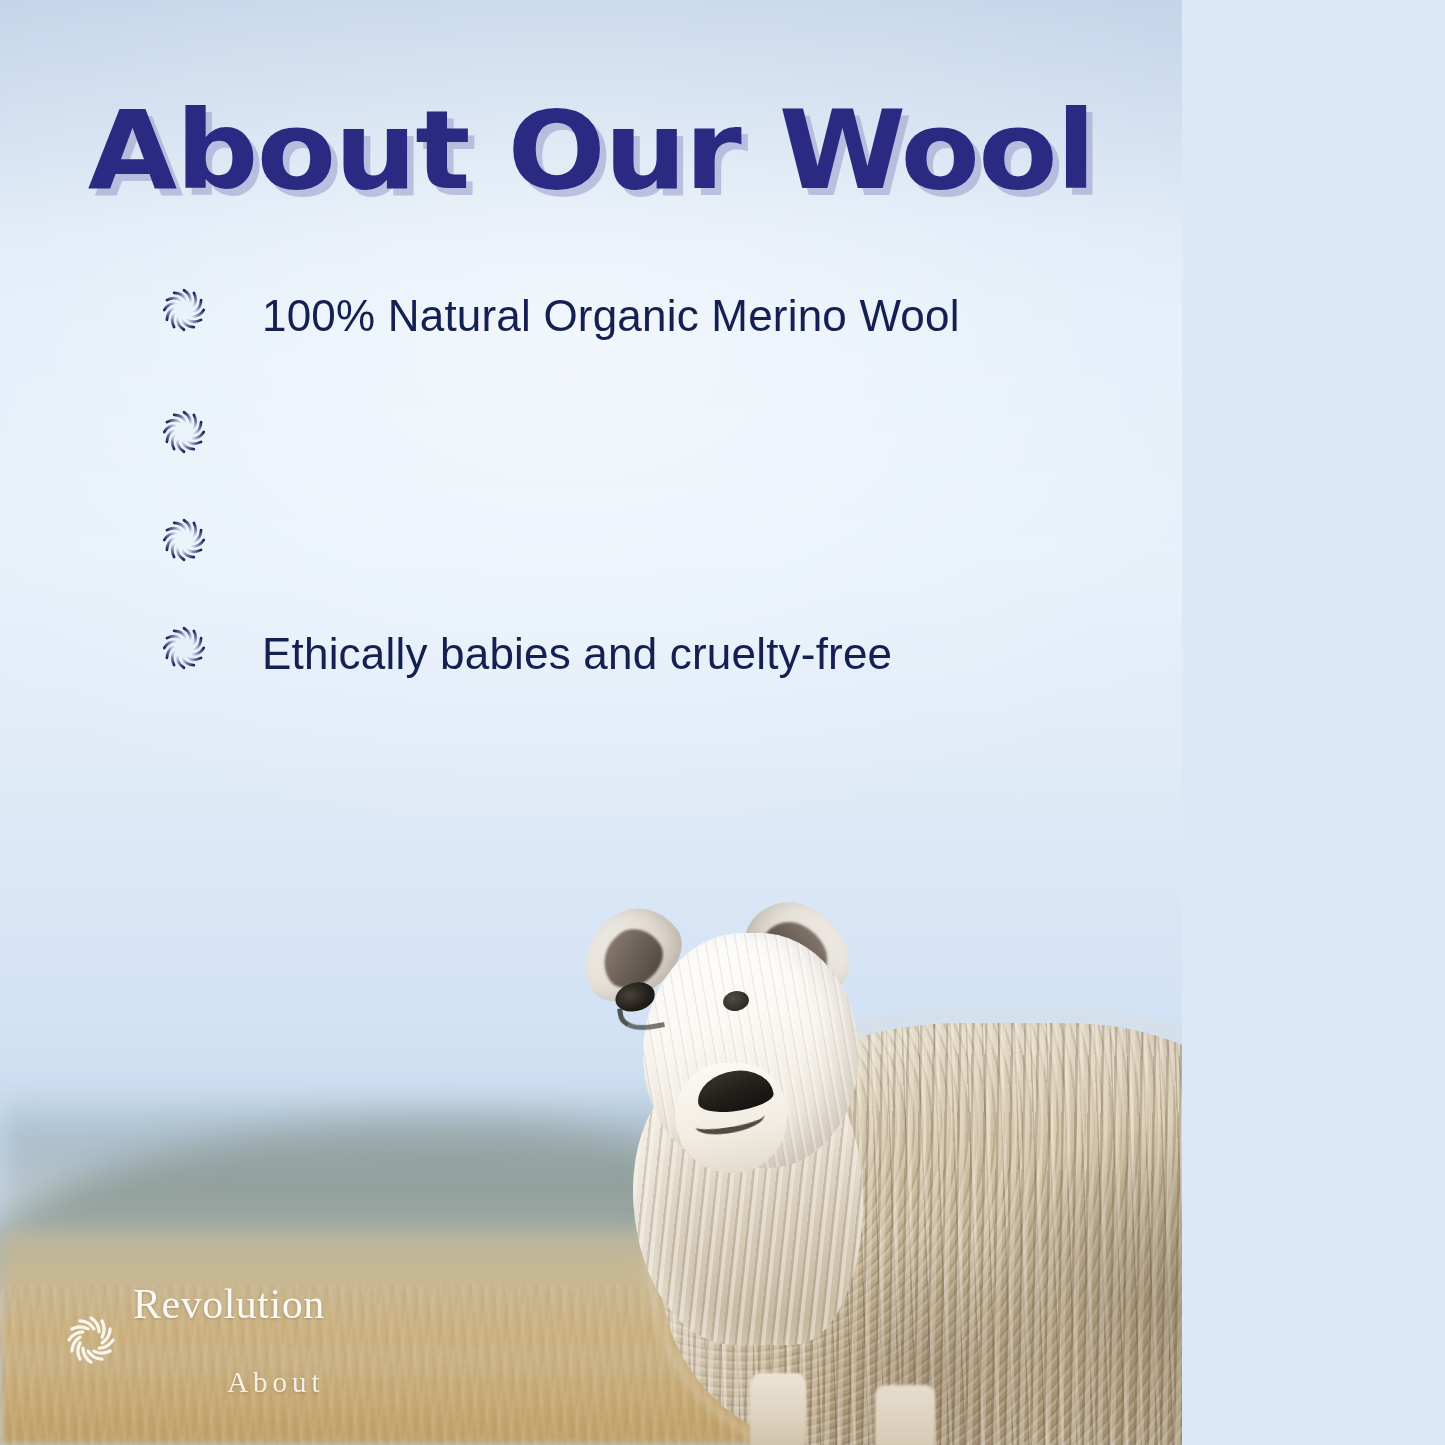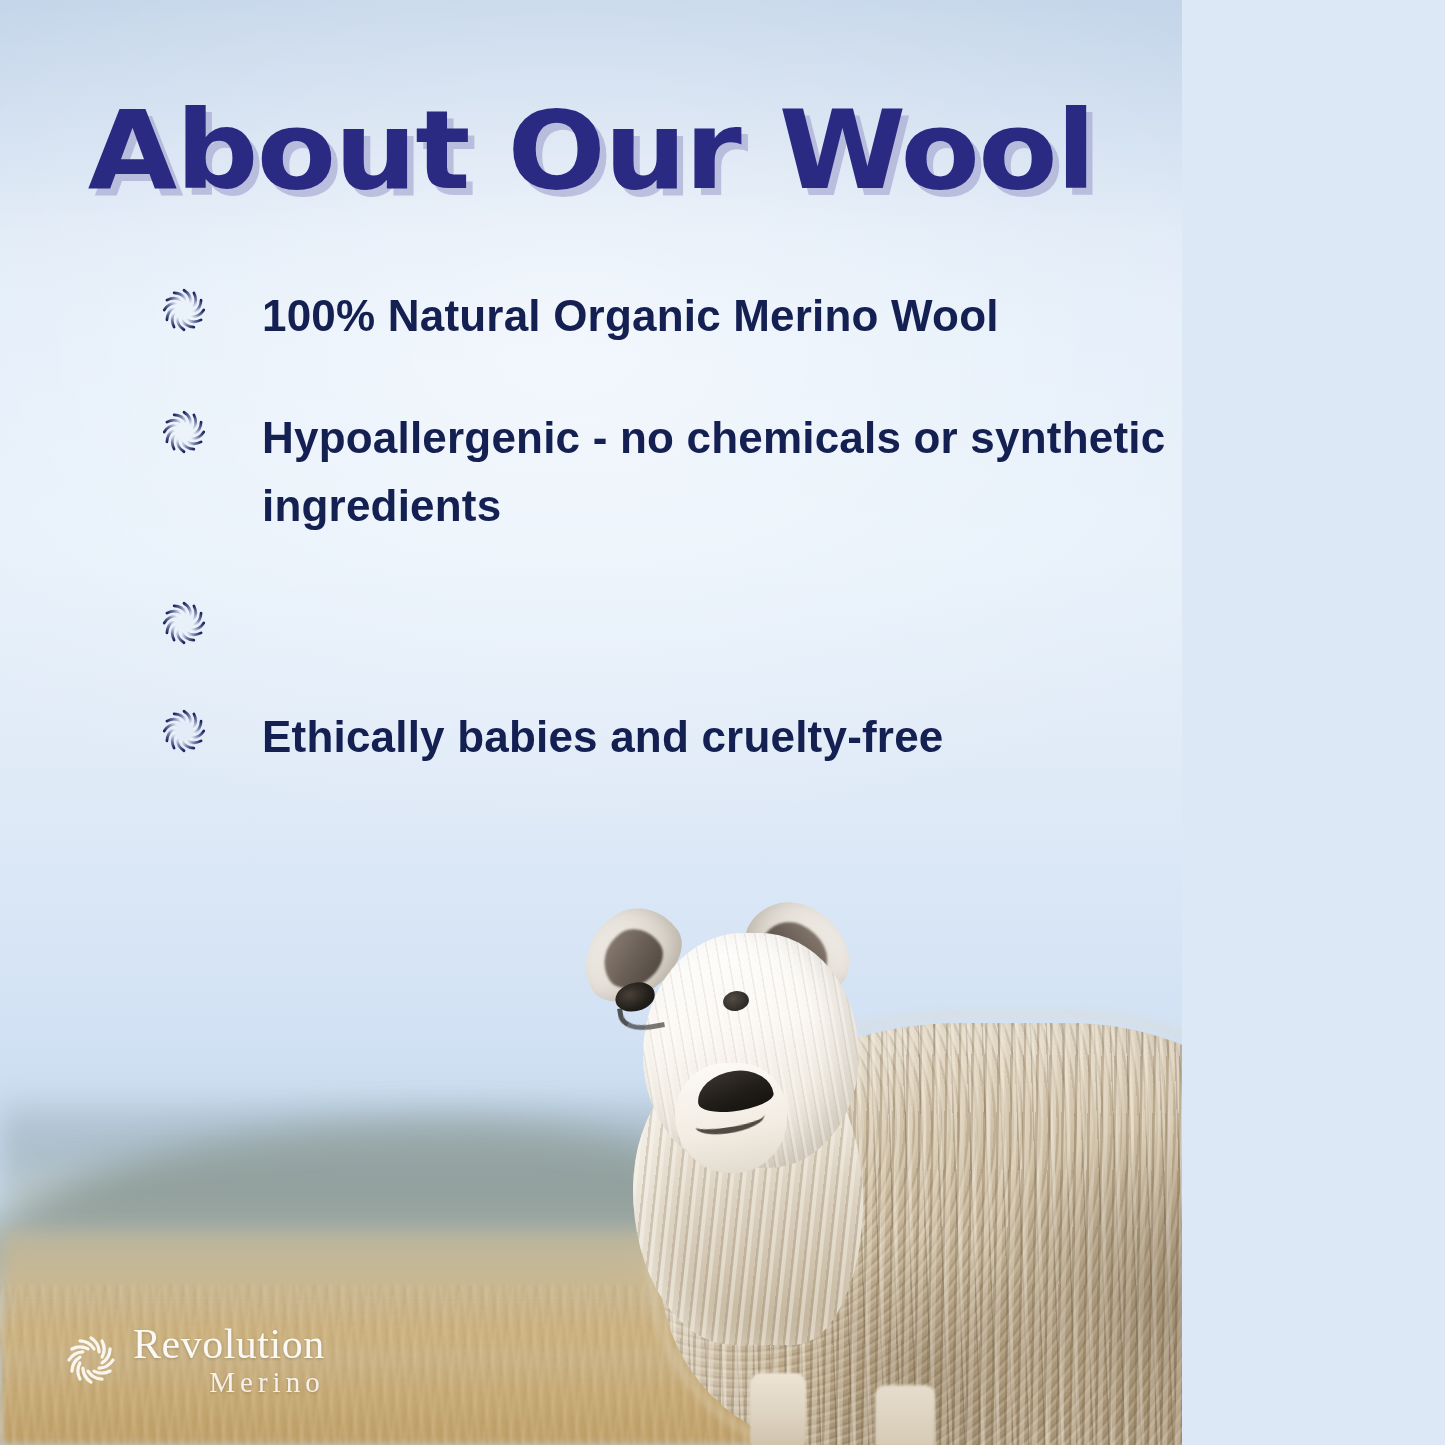--- a/index.html
+++ b/index.html
@@ -329,34 +329,35 @@
     width:52px; height:52px;
     margin-top:2px;
     margin-right:52px;
   }
   .bullet-icon svg{ display:block; width:52px; height:52px; }
   .bullet-text{
     font-size:44px;
     line-height:1.55;
     color:#141f52;
     font-family:"Liberation Sans", sans-serif;
-    font-weight:700;
+    font-weight:400;
     letter-spacing:.2px;
     max-width:1010px;
+    text-align:center;
   }
 
   
   .logo{
     position:absolute; left:62px; bottom:48px;
     display:flex; align-items:center;
     opacity:.93;
   }
   .logo-mark{ width:58px; height:58px; margin-right:13px; }
   .logo-mark svg{ display:block; width:58px; height:58px; }
-  .logo-text{ display:flex; flex-direction:column; line-height:1; }
+  .logo-text{ display:flex; flex-direction:column; line-height:1;gap:40px; }
   .logo-name{
     font-family:"Liberation Serif", serif;
     font-size:42px; color:#ffffff;
     letter-spacing:.5px;
     text-shadow:0 1px 3px rgba(90,74,50,.35);
   }
   .logo-sub{
     font-family:"Liberation Serif", serif;
     font-size:29px; color:rgba(255,255,255,.92);
     letter-spacing:5px;
@@ -461,21 +462,20 @@
               <path d="M0,-38 A30,30 0 0 1 14,-14" transform="rotate(180)"></path>
               <path d="M0,-38 A30,30 0 0 1 14,-14" transform="rotate(210)"></path>
               <path d="M0,-38 A30,30 0 0 1 14,-14" transform="rotate(240)"></path>
               <path d="M0,-38 A30,30 0 0 1 14,-14" transform="rotate(270)"></path>
               <path d="M0,-38 A30,30 0 0 1 14,-14" transform="rotate(300)"></path>
               <path d="M0,-38 A30,30 0 0 1 14,-14" transform="rotate(330)"></path>
             </g>
           </g>
         </svg>
       </span>
-      <span class="bullet-text">Hypoallergenic - no chemicals or synthetic ingredients</span>
     </div>
 
     <div class="bullet">
       <span class="bullet-icon">
         <svg viewBox="0 0 100 100">
           <g fill="none" stroke="url(#sw1)" stroke-width="5.2" stroke-linecap="round">
             <g transform="translate(50,50)">
               <path d="M0,-38 A30,30 0 0 1 14,-14" transform="rotate(0)"></path>
               <path d="M0,-38 A30,30 0 0 1 14,-14" transform="rotate(30)"></path>
               <path d="M0,-38 A30,30 0 0 1 14,-14" transform="rotate(60)"></path>
@@ -536,17 +536,17 @@
             <path d="M0,-38 A30,30 0 0 1 14,-14" transform="rotate(240)"></path>
             <path d="M0,-38 A30,30 0 0 1 14,-14" transform="rotate(270)"></path>
             <path d="M0,-38 A30,30 0 0 1 14,-14" transform="rotate(300)"></path>
             <path d="M0,-38 A30,30 0 0 1 14,-14" transform="rotate(330)"></path>
           </g>
         </g>
       </svg>
     </span>
     <span class="logo-text">
       <span class="logo-name">Revolution</span>
-      <span class="logo-sub">Merino</span>
+      <span class="logo-sub">About</span>
     </span>
   </div>
 
 </div>
 
 </body></html>

